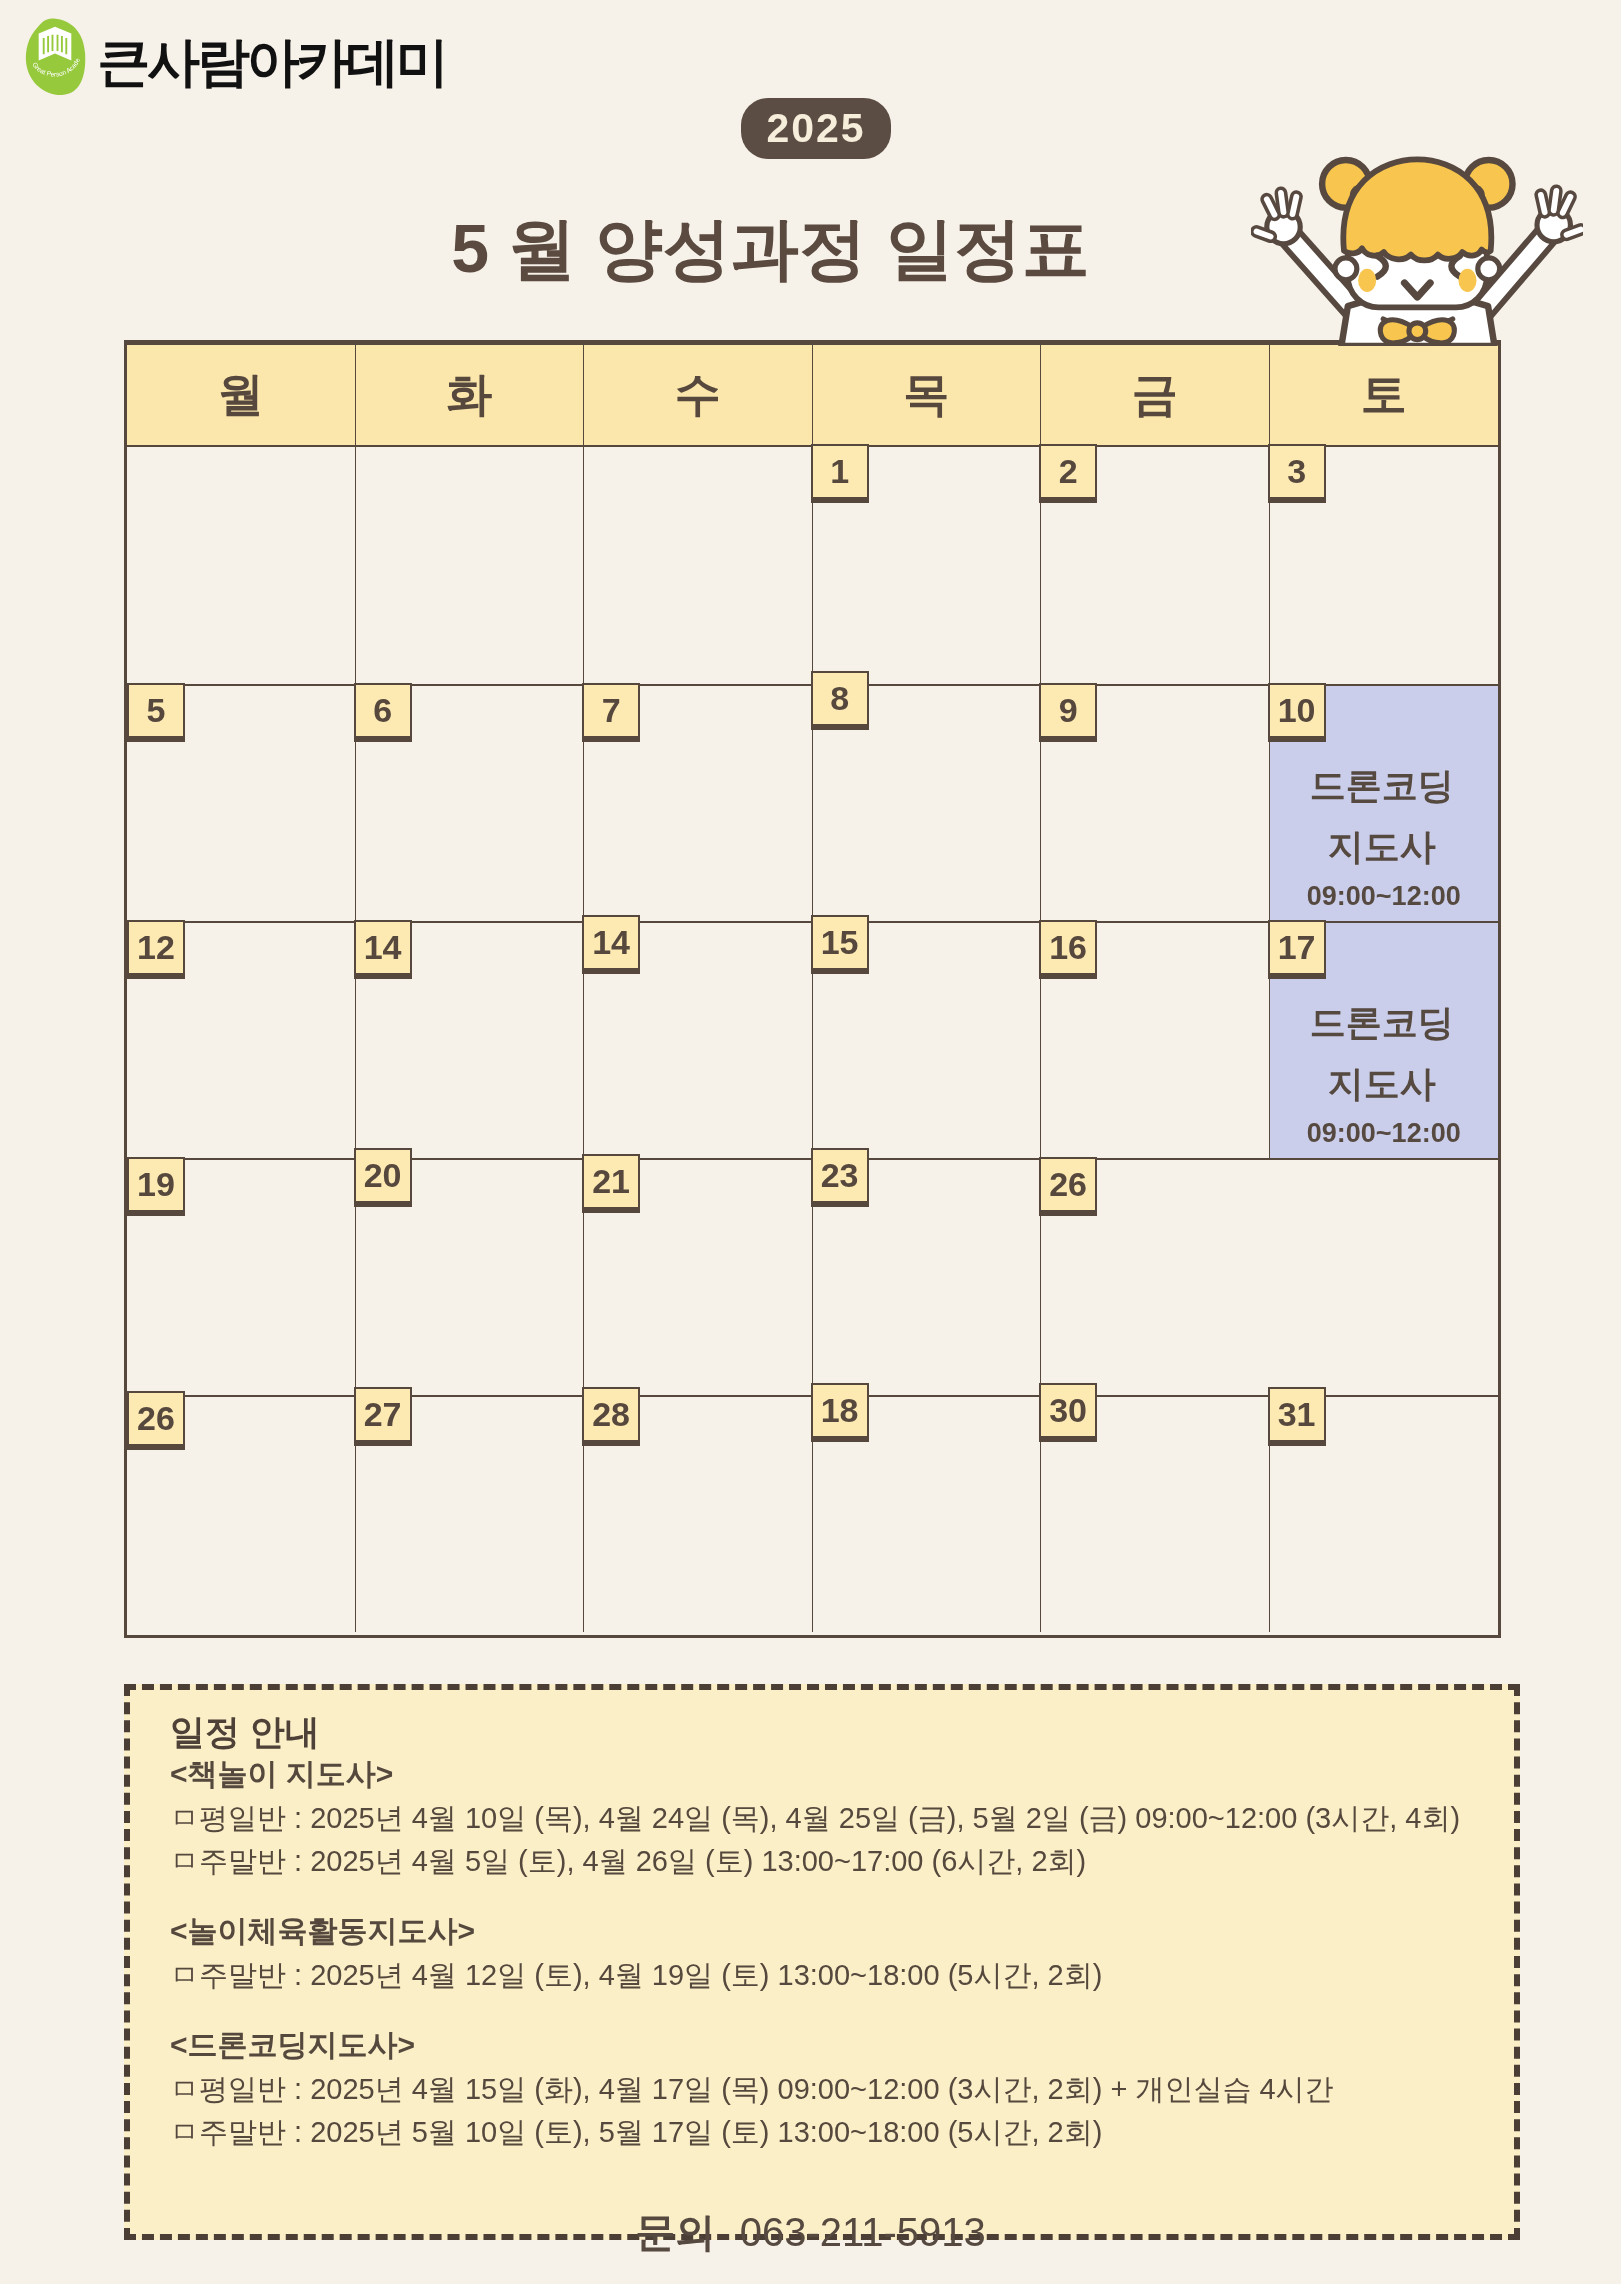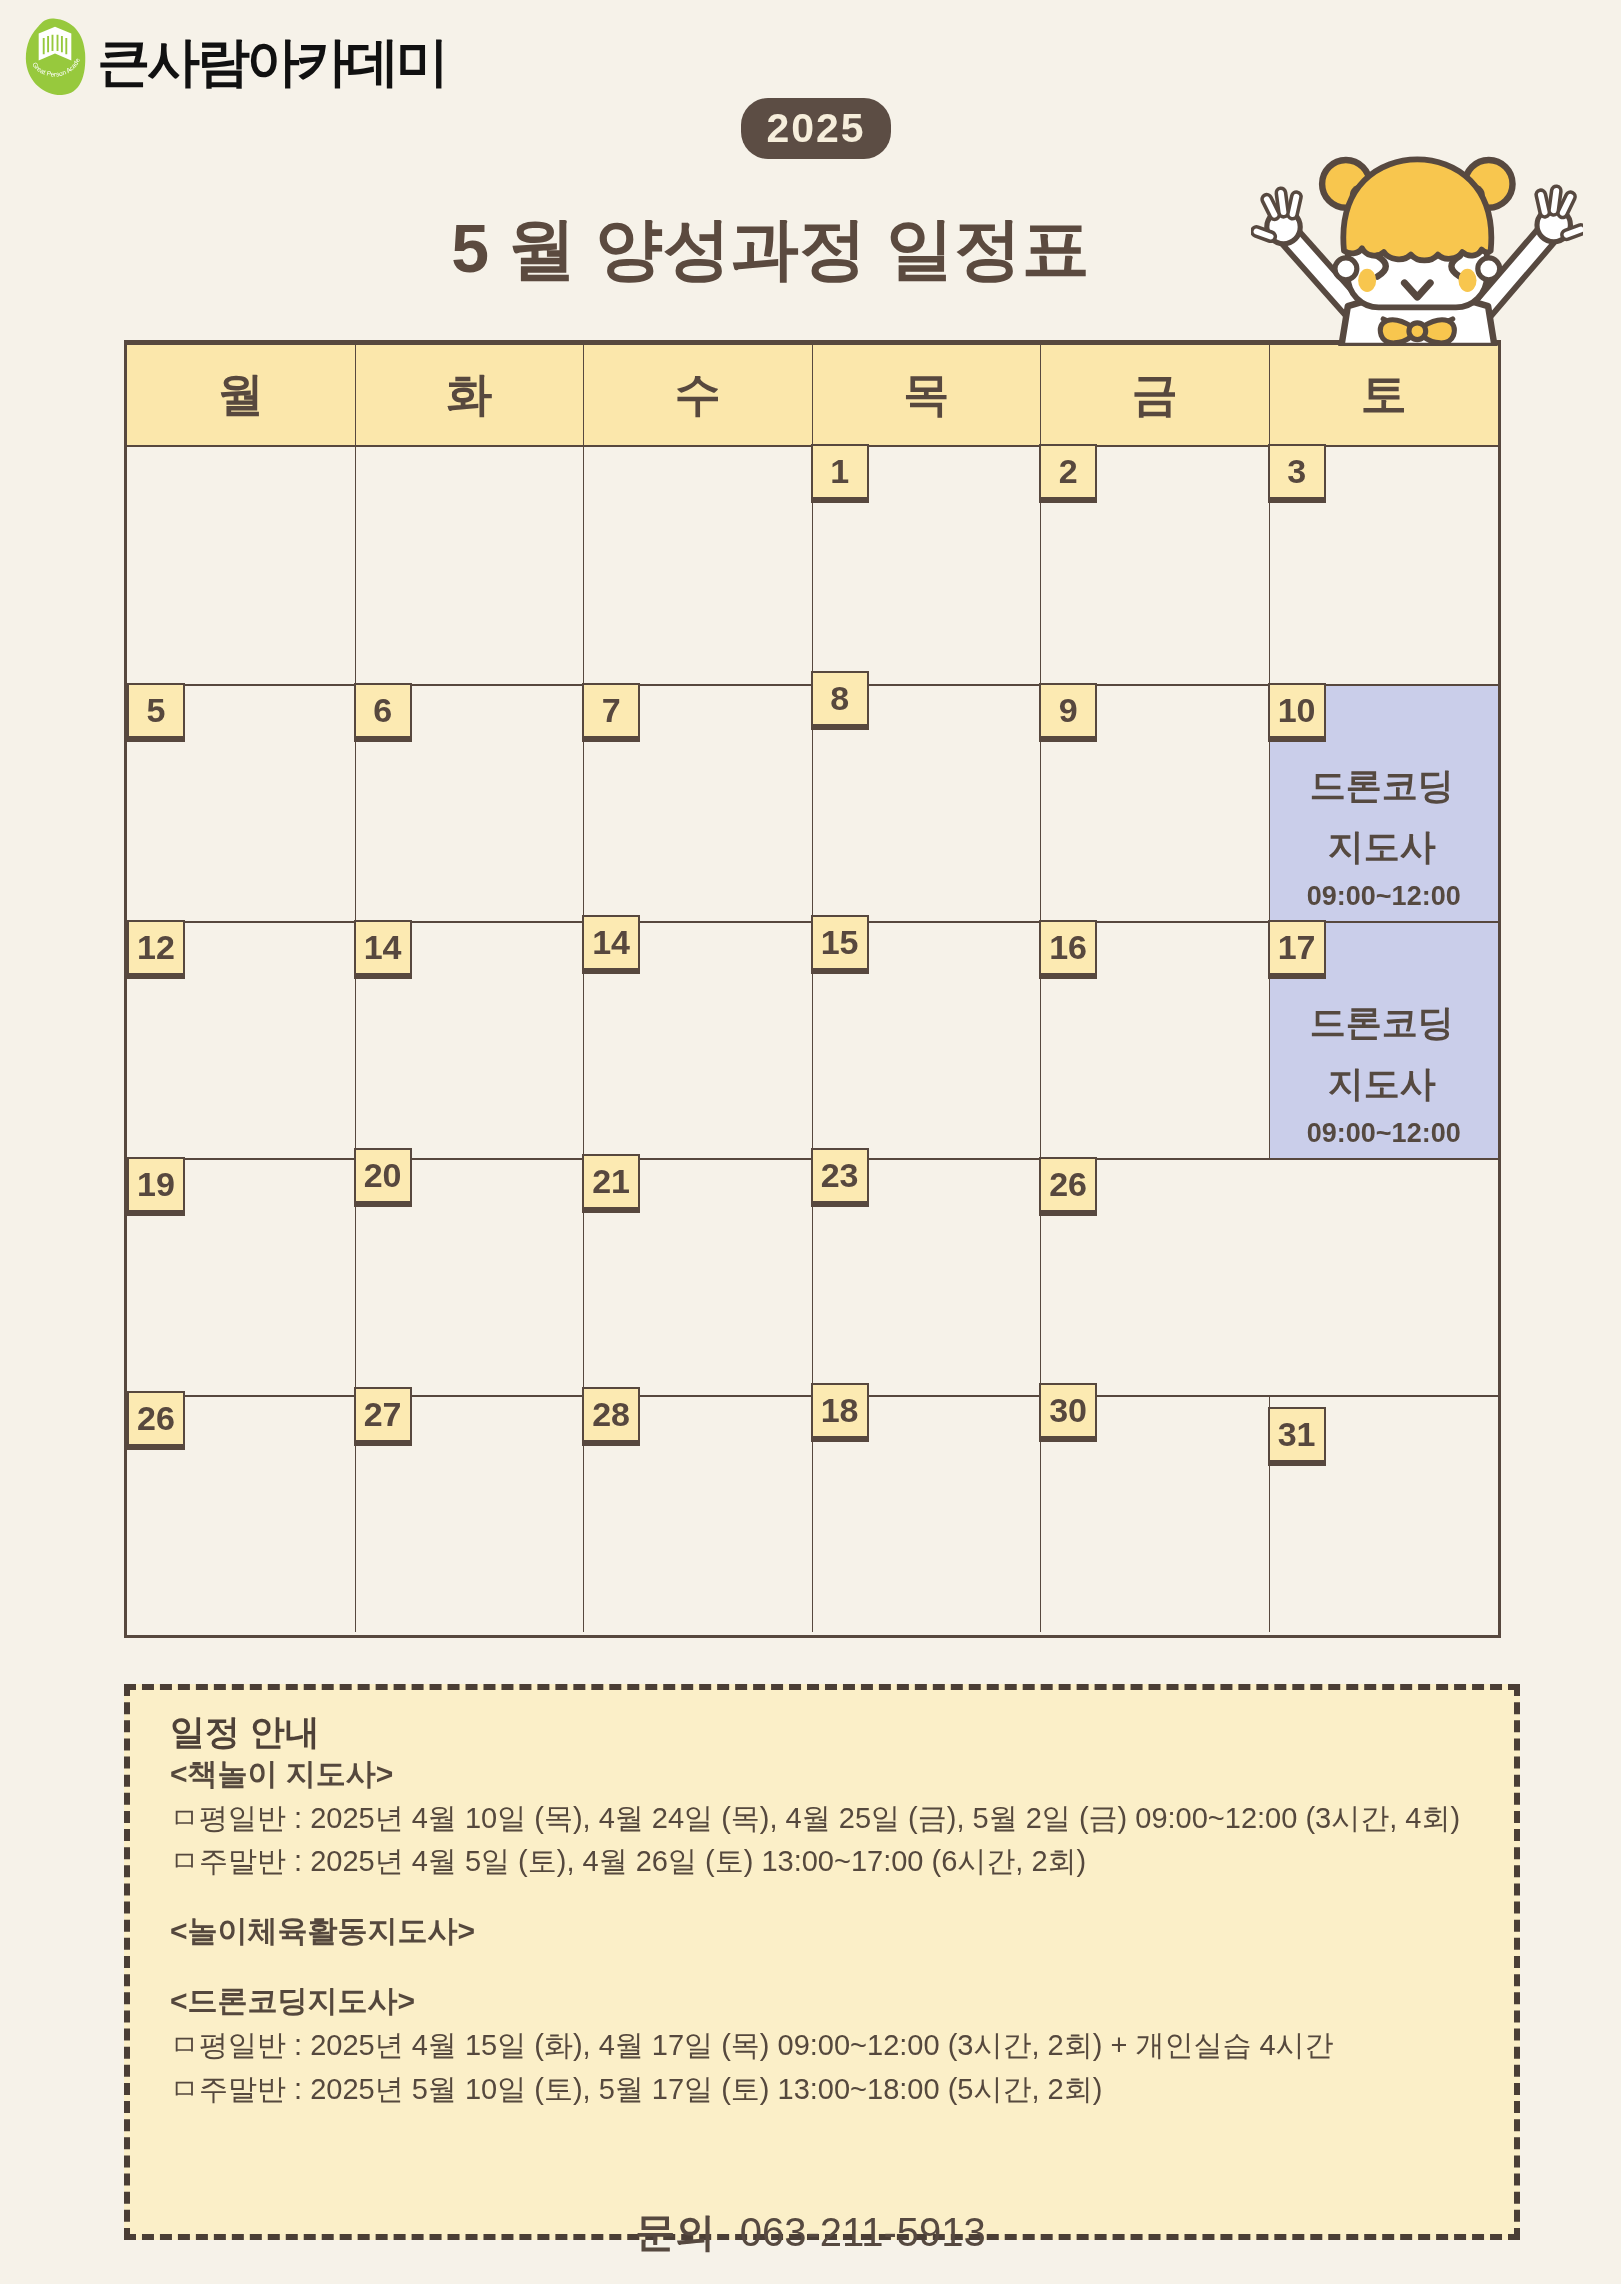--- a/index.html
+++ b/index.html
@@ -243,36 +243,37 @@
           <div class="cal-cell">
             <div class="date-badge" style="top: -10.3px;">28</div>
           </div>
           <div class="cal-cell">
             <div class="date-badge" style="top: -14px;">18</div>
           </div>
           <div class="cal-cell">
             <div class="date-badge" style="top: -14px;">30</div>
           </div>
           <div class="cal-cell">
-            <div class="date-badge" style="top: -10.3px; margin-top: 20px;">31</div>
+            <div class="date-badge" style="top: -10.3px;">31</div>
           </div>
         </div>
       </div>
   </div>
 
   <div class="notice">
     <div class="notice-title">일정 안내</div>
     <div id="notice-groups">
         <div class="notice-group">
           <div class="notice-heading">&lt;책놀이 지도사&gt;</div>
           <div class="notice-line">ㅁ평일반 : 2025년 4월 10일 (목), 4월 24일 (목), 4월 25일 (금), 5월 2일 (금) 09:00~12:00 (3시간, 4회)</div>
           <div class="notice-line">ㅁ주말반 : 2025년 4월 5일 (토), 4월 26일 (토) 13:00~17:00 (6시간, 2회)</div>
         </div>
         <div class="notice-group">
           <div class="notice-heading">&lt;놀이체육활동지도사&gt;</div>
+          <div class="notice-line">ㅁ주말반 : 2025년 4월 12일 (토), 4월 19일 (토) 13:00~18:00 (5시간, 2회)</div>
         </div>
         <div class="notice-group">
           <div class="notice-heading">&lt;드론코딩지도사&gt;</div>
           <div class="notice-line">ㅁ평일반 : 2025년 4월 15일 (화), 4월 17일 (목) 09:00~12:00 (3시간, 2회) + 개인실습 4시간</div>
           <div class="notice-line">ㅁ주말반 : 2025년 5월 10일 (토), 5월 17일 (토) 13:00~18:00 (5시간, 2회)</div>
         </div>
       </div>
   </div>
 
   <div class="contact">

